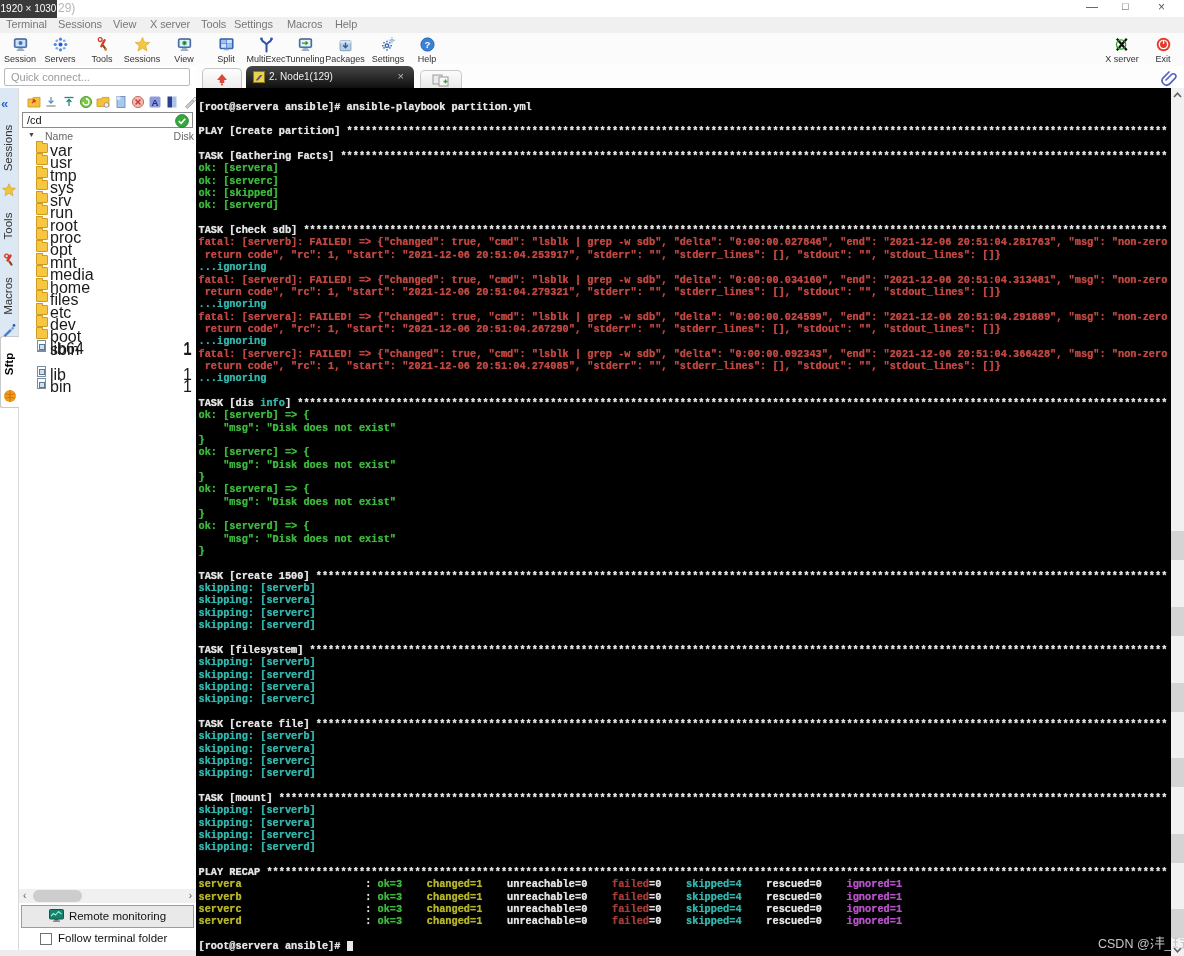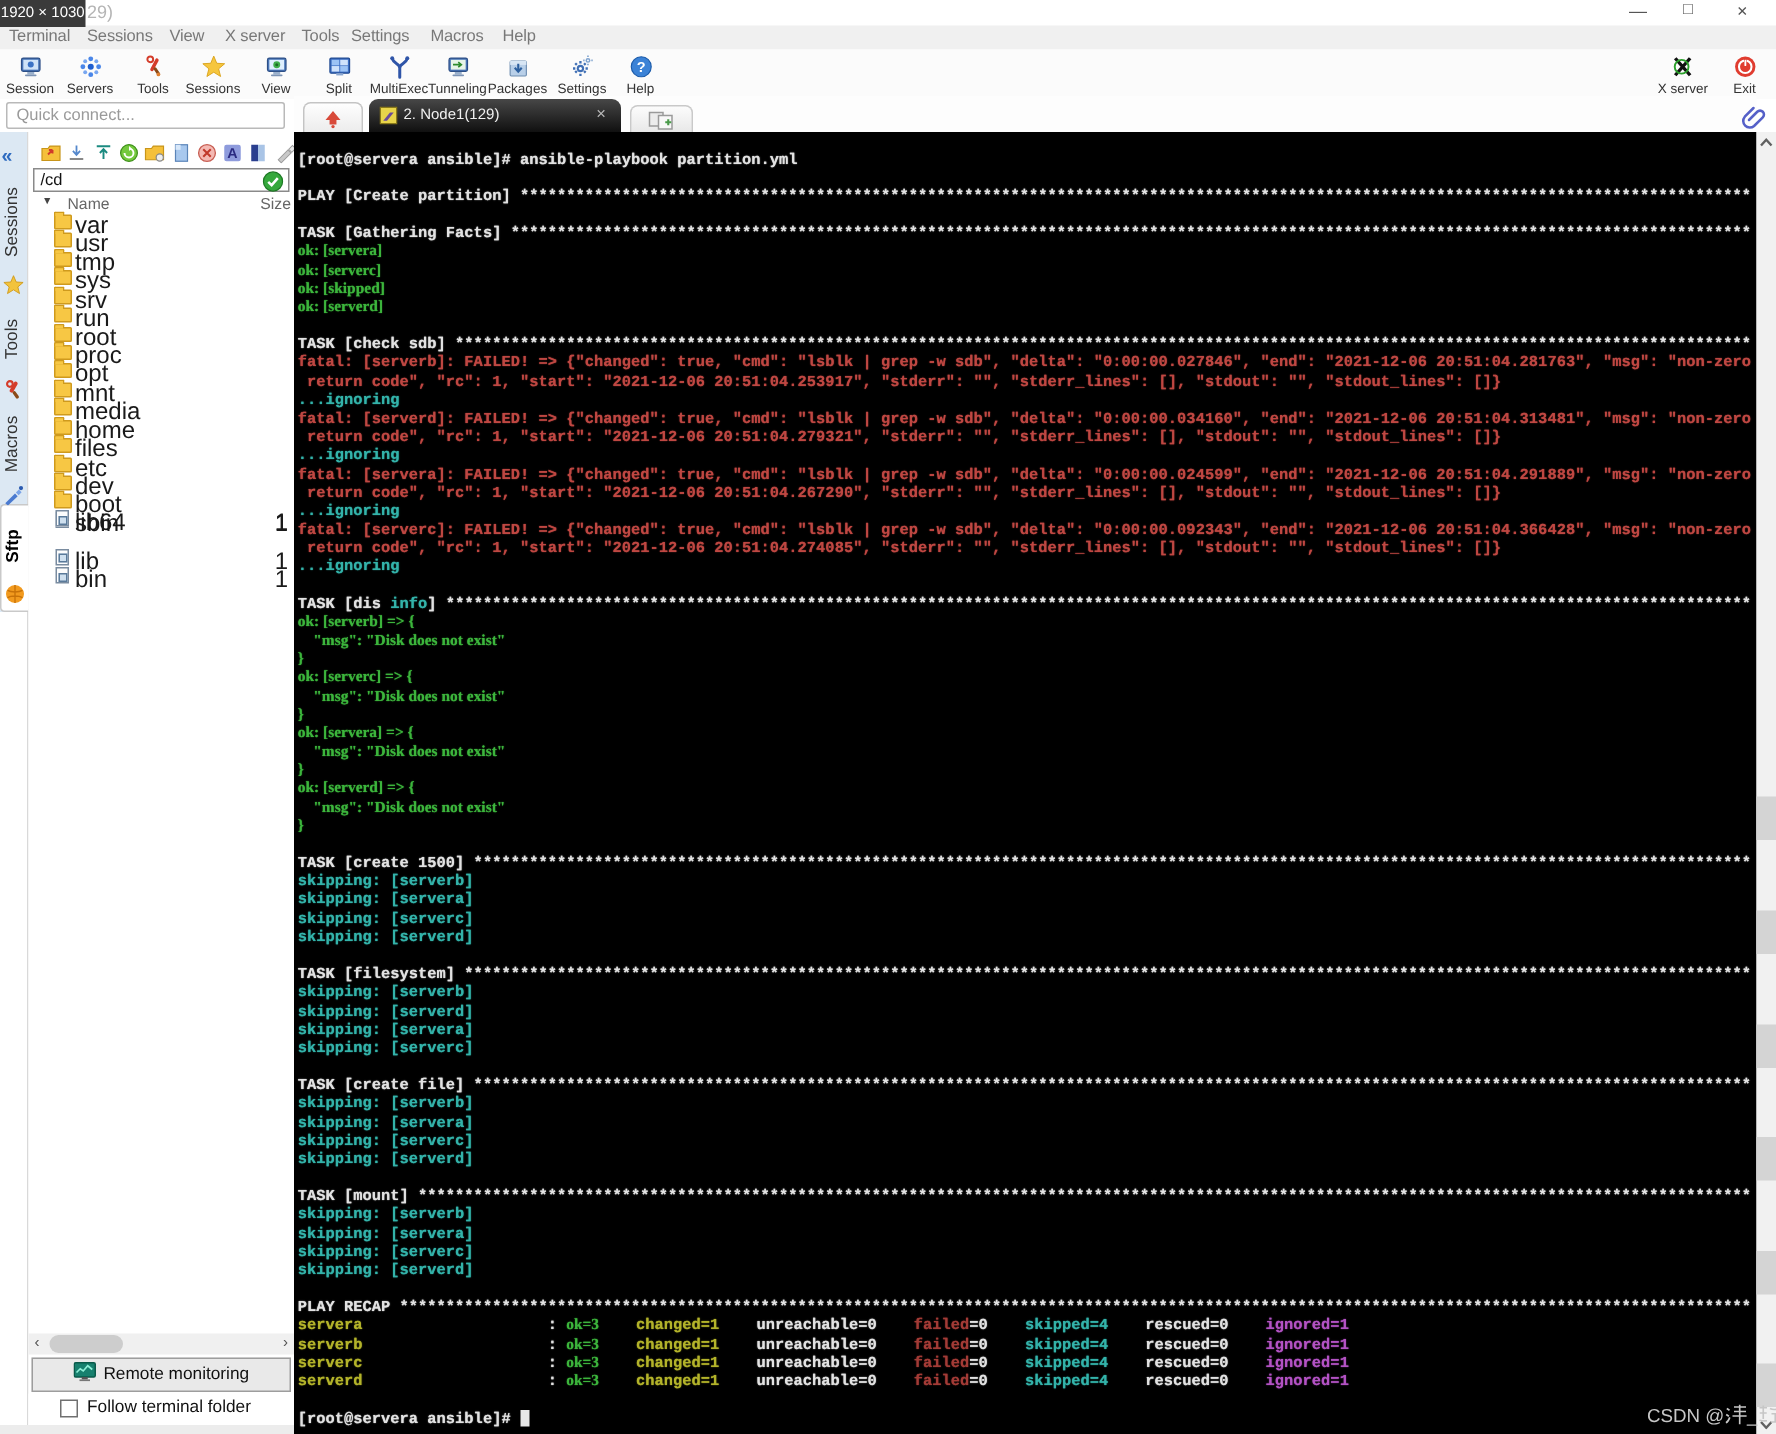--- a/index.html
+++ b/index.html
@@ -73,21 +73,21 @@
   border:1px solid #9d9d9d; font-size:11.5px; color:#111; text-align:center; line-height:21px; }
 #ftf { position:absolute; left:19px; top:929px; width:177px; height:21px; background:#fff; font-size:11.5px; color:#111; }
 #cbox { position:absolute; left:21px; top:4px; width:12px; height:12px; background:#fff; border:1px solid #707070; }
 #ftf span { position:absolute; left:39px; top:3px; }
 #blstrip { position:absolute; left:0px; top:950px; width:196px; height:6px; background:#ececec; }
 
 
 #term { position:absolute; left:196px; top:88px; width:975px; height:868px; background:#000; overflow:hidden; }
 #tpre { position:absolute; left:2.5px; top:12.7px; font-family:"Liberation Mono", monospace;
   font-size:10.26px; line-height:12.34px; white-space:pre; font-weight:bold; letter-spacing:0.02px; text-shadow:0 0 0.8px; }
-.w { color:#e2e2e2; } .g { color:#3cb53c;font-family:Liberation Serif, serif; } .r { color:#bf4742; } .r2 { color:#a33b36;margin-top:41px; }
+.w { color:#e2e2e2; } .g { color:#3cb53c; } .r { color:#bf4742; } .r2 { color:#a33b36;margin-top:41px; }
 .c { color:#33b3aa; } .y { color:#b3b32a;text-align:center; } .m { color:#b352c4; }
 .cur { display:inline-block; width:6px; height:10.5px; background:#e8e8e8; vertical-align:-2px; }
 
 
 #vscroll { position:absolute; left:1171px; top:88px; width:13px; height:868px; background:#f1f1f1; }
 .sbb { position:absolute; left:0; width:13px; height:29px; background:#d4d4d4; }
 
 
 #wm { position:absolute; left:1098px; top:936px; color:#c6c6c6; font-size:12.5px; -webkit-font-smoothing:antialiased; white-space:nowrap; }
 </style></head>
@@ -332,21 +332,21 @@
           <path d="M2.5 11.5 L9 5 l2 2 L4.5 13.5 Z" fill="#c9c9c9" stroke="#9a9a9a" stroke-width="0.7"></path>
           <path d="M9.5 4.5 l2.5-2.5 2 2 -2.5 2.5z" fill="#e8e8e8" stroke="#9a9a9a" stroke-width="0.7"></path>
         </svg></div>
     <div id="path">/cd<svg id="pcheck" width="14" height="14" viewBox="0 0 14 14">
           <circle cx="7" cy="7" r="6.4" fill="#35a83c" stroke="#1d7a24" stroke-width="0.8"></circle>
           <path d="M3.8 7.2 L6.1 9.4 L10.2 4.8" stroke="#fff" stroke-width="1.7" fill="none"></path>
         </svg></div>
     <div id="lhdr">
         <span style="position:absolute;left:9px;top:1px;color:#444;font-size:7px">▼</span>
       <span style="position:absolute;left:26px">Name</span>
-        <span style="position:absolute;right:2px">Size</span>
+        <span style="position:absolute;right:2px">Disk</span>
       </div>
     <div class="frow" style="top:54.0px">
         <span class="fold"></span>
         <span class="fname">var</span>
       </div>
 <div class="frow" style="top:66.4px">
         <span class="fold"></span>
         <span class="fname">usr</span>
       </div>
 <div class="frow" style="top:78.8px">

